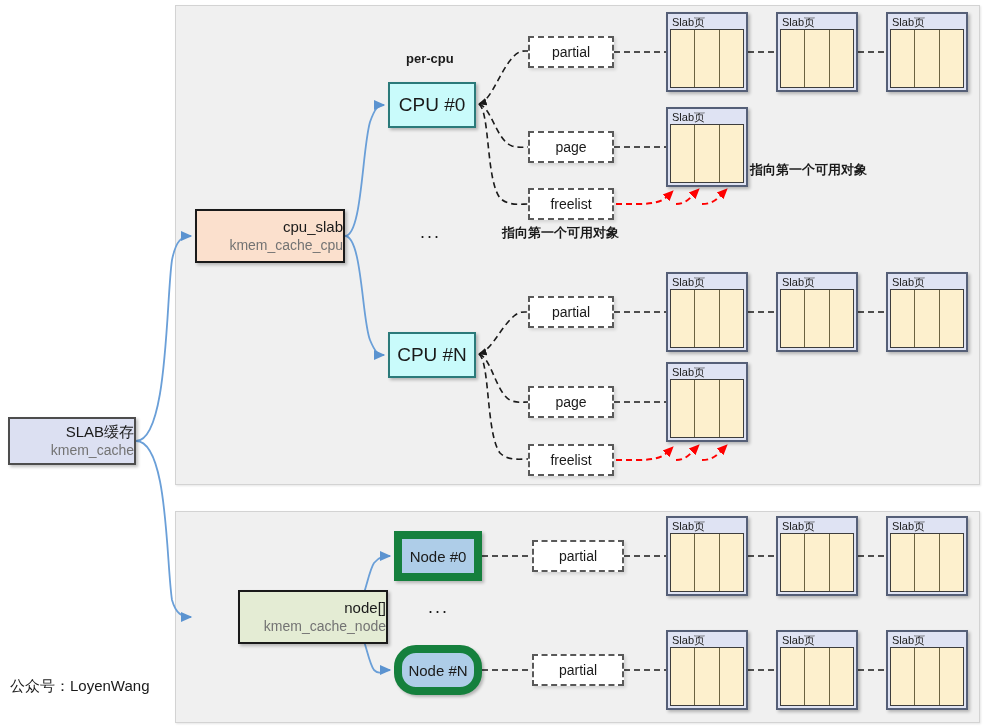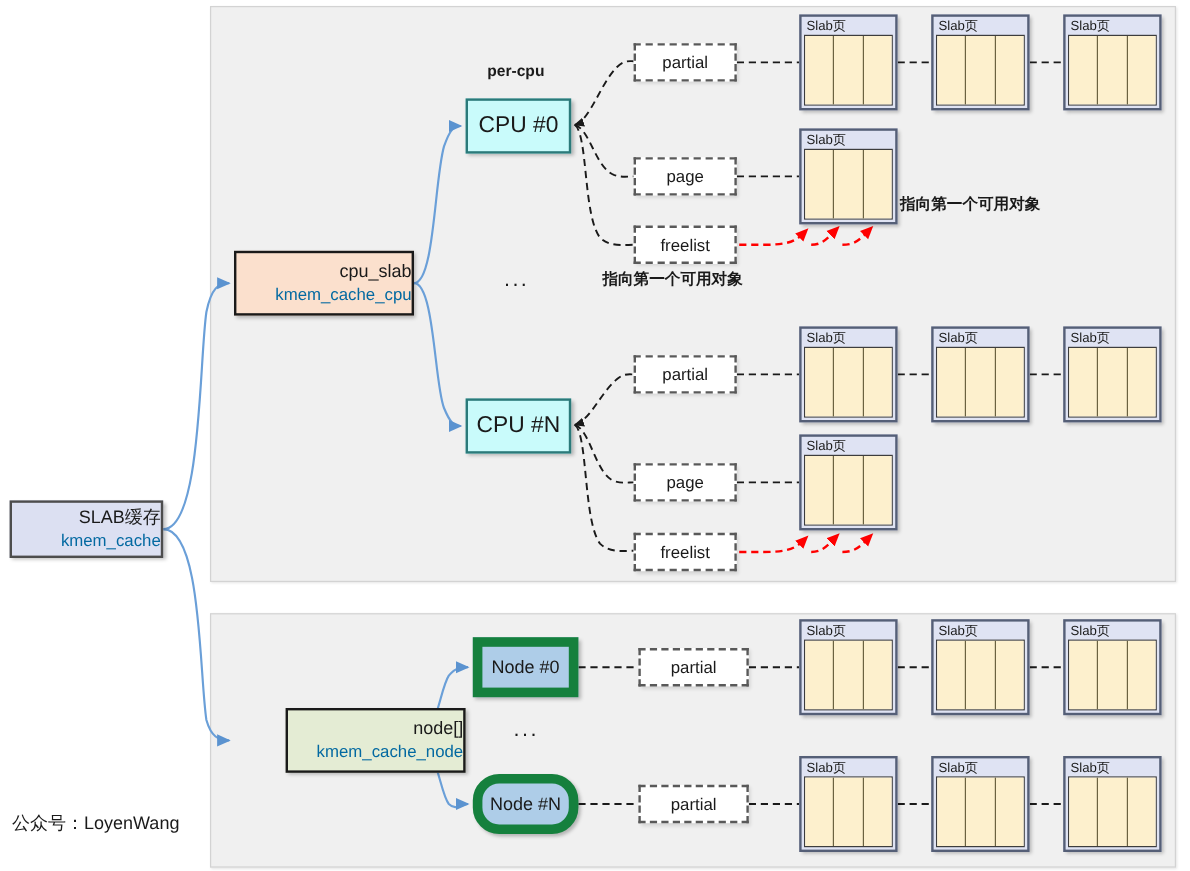--- a/index.html
+++ b/index.html
@@ -14,21 +14,21 @@
   }
   #panel-cpu{left:175px;top:5px;width:803px;height:478px;}
   #panel-node{left:175px;top:511px;width:803px;height:210px;}
 
   .box{
     position:absolute;box-sizing:border-box;display:flex;flex-direction:column;
     align-items:flex-end;justify-content:center;text-align:center;
     box-shadow:2px 2px 3px rgba(0,0,0,0.25);
   }
   .box .t1{font-size:15px;line-height:18px;color:#1a1a1a;}
-  .box .t2{font-size:14px;line-height:18px;color:#0369a1;}
+  .box .t2{font-size:14px;line-height:18px;color:#737373;}
 
   #slab-cache{left:8px;top:417px;width:128px;height:48px;background:#dce0f2;border:2px solid #4d4d4d;padding-left:21px;}
   #cpu-slab{left:195px;top:209px;width:150px;height:54px;background:#fbe0cd;border:2px solid #1a1a1a;}
   #node-arr{left:195px;top:590px;width:150px;height:54px;background:#e4ecd4;border:2px solid #1a1a1a;margin-left:43px;}
 
   .cpubox{position:absolute;box-sizing:border-box;background:#c9fbfb;border:2px solid #2b7a7a;
     display:flex;align-items:center;justify-content:center;font-size:19px;
     box-shadow:2px 2px 3px rgba(0,0,0,0.25);}
   #cpu0{left:388px;top:82px;width:88px;height:46px;}
   #cpuN{left:388px;top:332px;width:88px;height:46px;}

